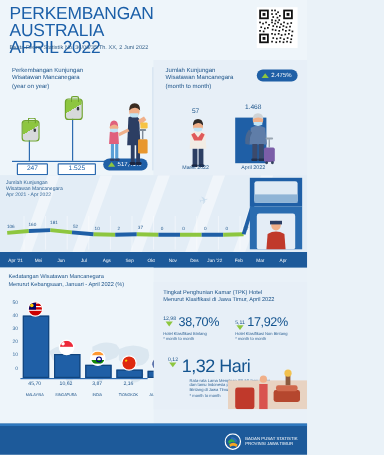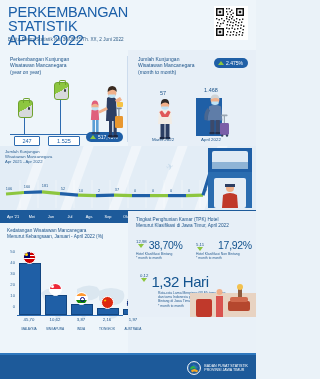--- a/index.html
+++ b/index.html
@@ -94,21 +94,21 @@
   .barea{position:absolute;left:7px;top:26px;width:116px;height:78px;}
   .ytick{position:absolute;left:0;font-size:4.2px;color:#356a9c;width:8px;text-align:right;}
   .baxis{position:absolute;left:10px;top:66px;width:106px;height:0.8px;background:#2d6bb0;}
   .bar{position:absolute;bottom:12px;background:#1f5fa6;border:0.7px solid #12457f;}
   .bval{position:absolute;font-size:4.3px;color:#1c5389;text-align:center;}
   .bcat{position:absolute;font-size:3.2px;color:#1c5389;text-align:center;letter-spacing:-0.1px;}
   .flag{position:absolute;width:11px;height:11px;border-radius:50%;border:0.8px solid #fff;overflow:hidden;}
   .worldmap{position:absolute;left:30px;top:30px;width:92px;height:44px;opacity:.35;}
 
   
-  .br{position:absolute;left:128px;top:211px;width:128px;height:106px;background:#e7eff7;}
+  .br{position:absolute;left:128px;top:235px;width:128px;height:106px;background:#e7eff7;}
   .br-title{position:absolute;left:8px;top:6px;font-size:4.7px;line-height:6px;color:#1c5389;}
   .stat{position:absolute;}
   .delta{font-size:4.3px;color:#1c5389;display:block;}
   .dtri{width:0;height:0;border-left:3px solid transparent;border-right:3px solid transparent;
         border-top:4.5px solid #8dc63f;margin-top:0px;}
   .big{font-size:10.5px;color:#14548f;letter-spacing:-0.3px;}
   .cap{font-size:3.4px;line-height:4.2px;color:#2a5f92;margin-top:1px;}
   .huge{font-size:15px;color:#14548f;letter-spacing:-0.4px;}
 
   
@@ -117,21 +117,21 @@
   .logo{position:absolute;right:8px;top:6px;display:flex;align-items:center;gap:3px;}
   .logotext{font-size:3.6px;line-height:4.4px;color:#fff;}
 </style>
 </head>
 <body>
 
 <div class="page">
 
   <div class="header">
     <div class="title">
-      <div>PERKEMBANGAN STATISTIK</div>
+      <div>PERKEMBANGAN AUSTRALIA</div>
       <div>APRIL 2022</div>
     </div>
     <div class="subtitle">Berita Resmi Statistik No. 36/06/35/Th. XX, 2 Juni 2022</div>
     <div class="qr">
       <svg width="30" height="30" viewBox="0 0 30 30">
         <rect width="30" height="30" fill="#fff"></rect>
         <g fill="#111">
           <rect x="1" y="1" width="8" height="8"></rect>
             <rect x="2.5" y="2.5" width="5" height="5" fill="#fff"></rect>
             <rect x="3.8" y="3.8" width="2.4" height="2.4"></rect>
@@ -485,21 +485,21 @@
           <span class="delta">12,98</span>
           <span class="dtri"></span>
         </div>
         <span class="big">38,70%</span>
       </div>
       <div class="cap" style="white-space:pre-line">Hotel Klasifikasi Bintang
 * month to month</div>
     </div>
 
     <div class="stat" style="left:68px;top:28px;width:58px;">
-      <div style="display:flex;align-items:flex-end;gap:14px;">
+      <div style="display:flex;align-items:flex-end;gap:2px;">
         <div style="display:flex;flex-direction:column;align-items:center;">
           <span class="delta">5,11</span>
           <span class="dtri"></span>
         </div>
         <span class="big">17,92%</span>
       </div>
       <div class="cap" style="white-space:pre-line">Hotel Klasifikasi Non Bintang
 * month to month</div>
     </div>
 

